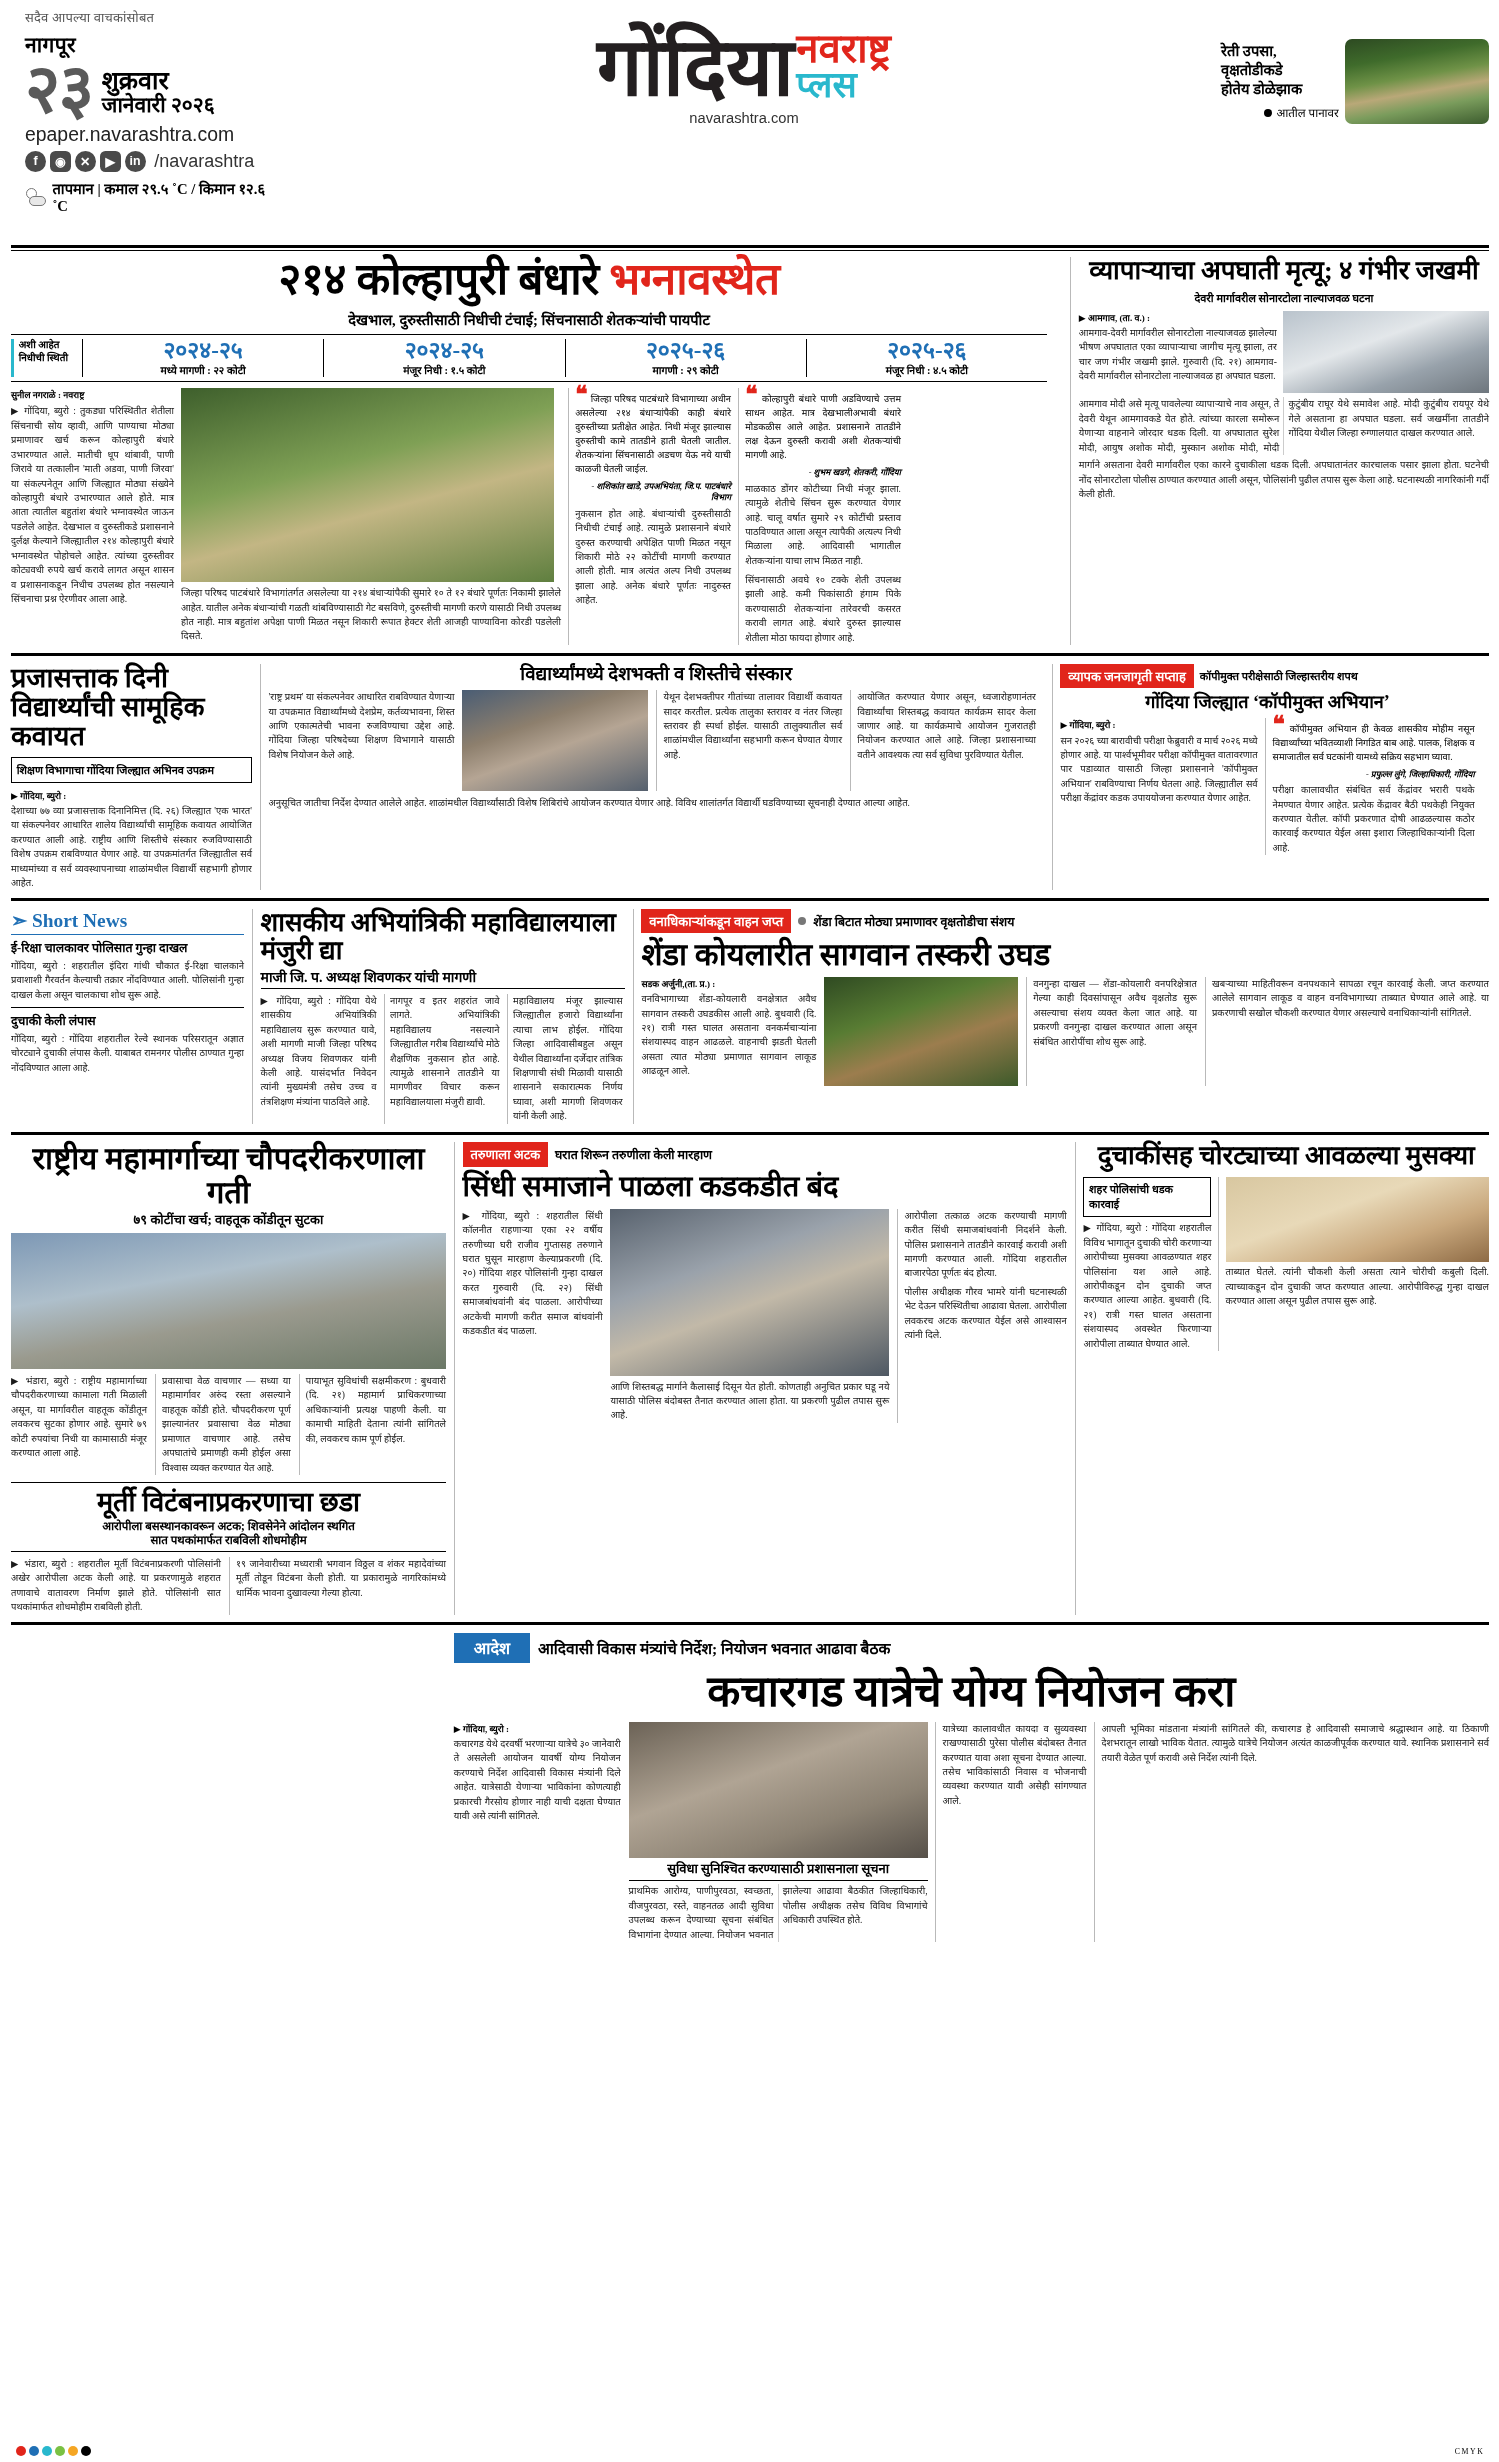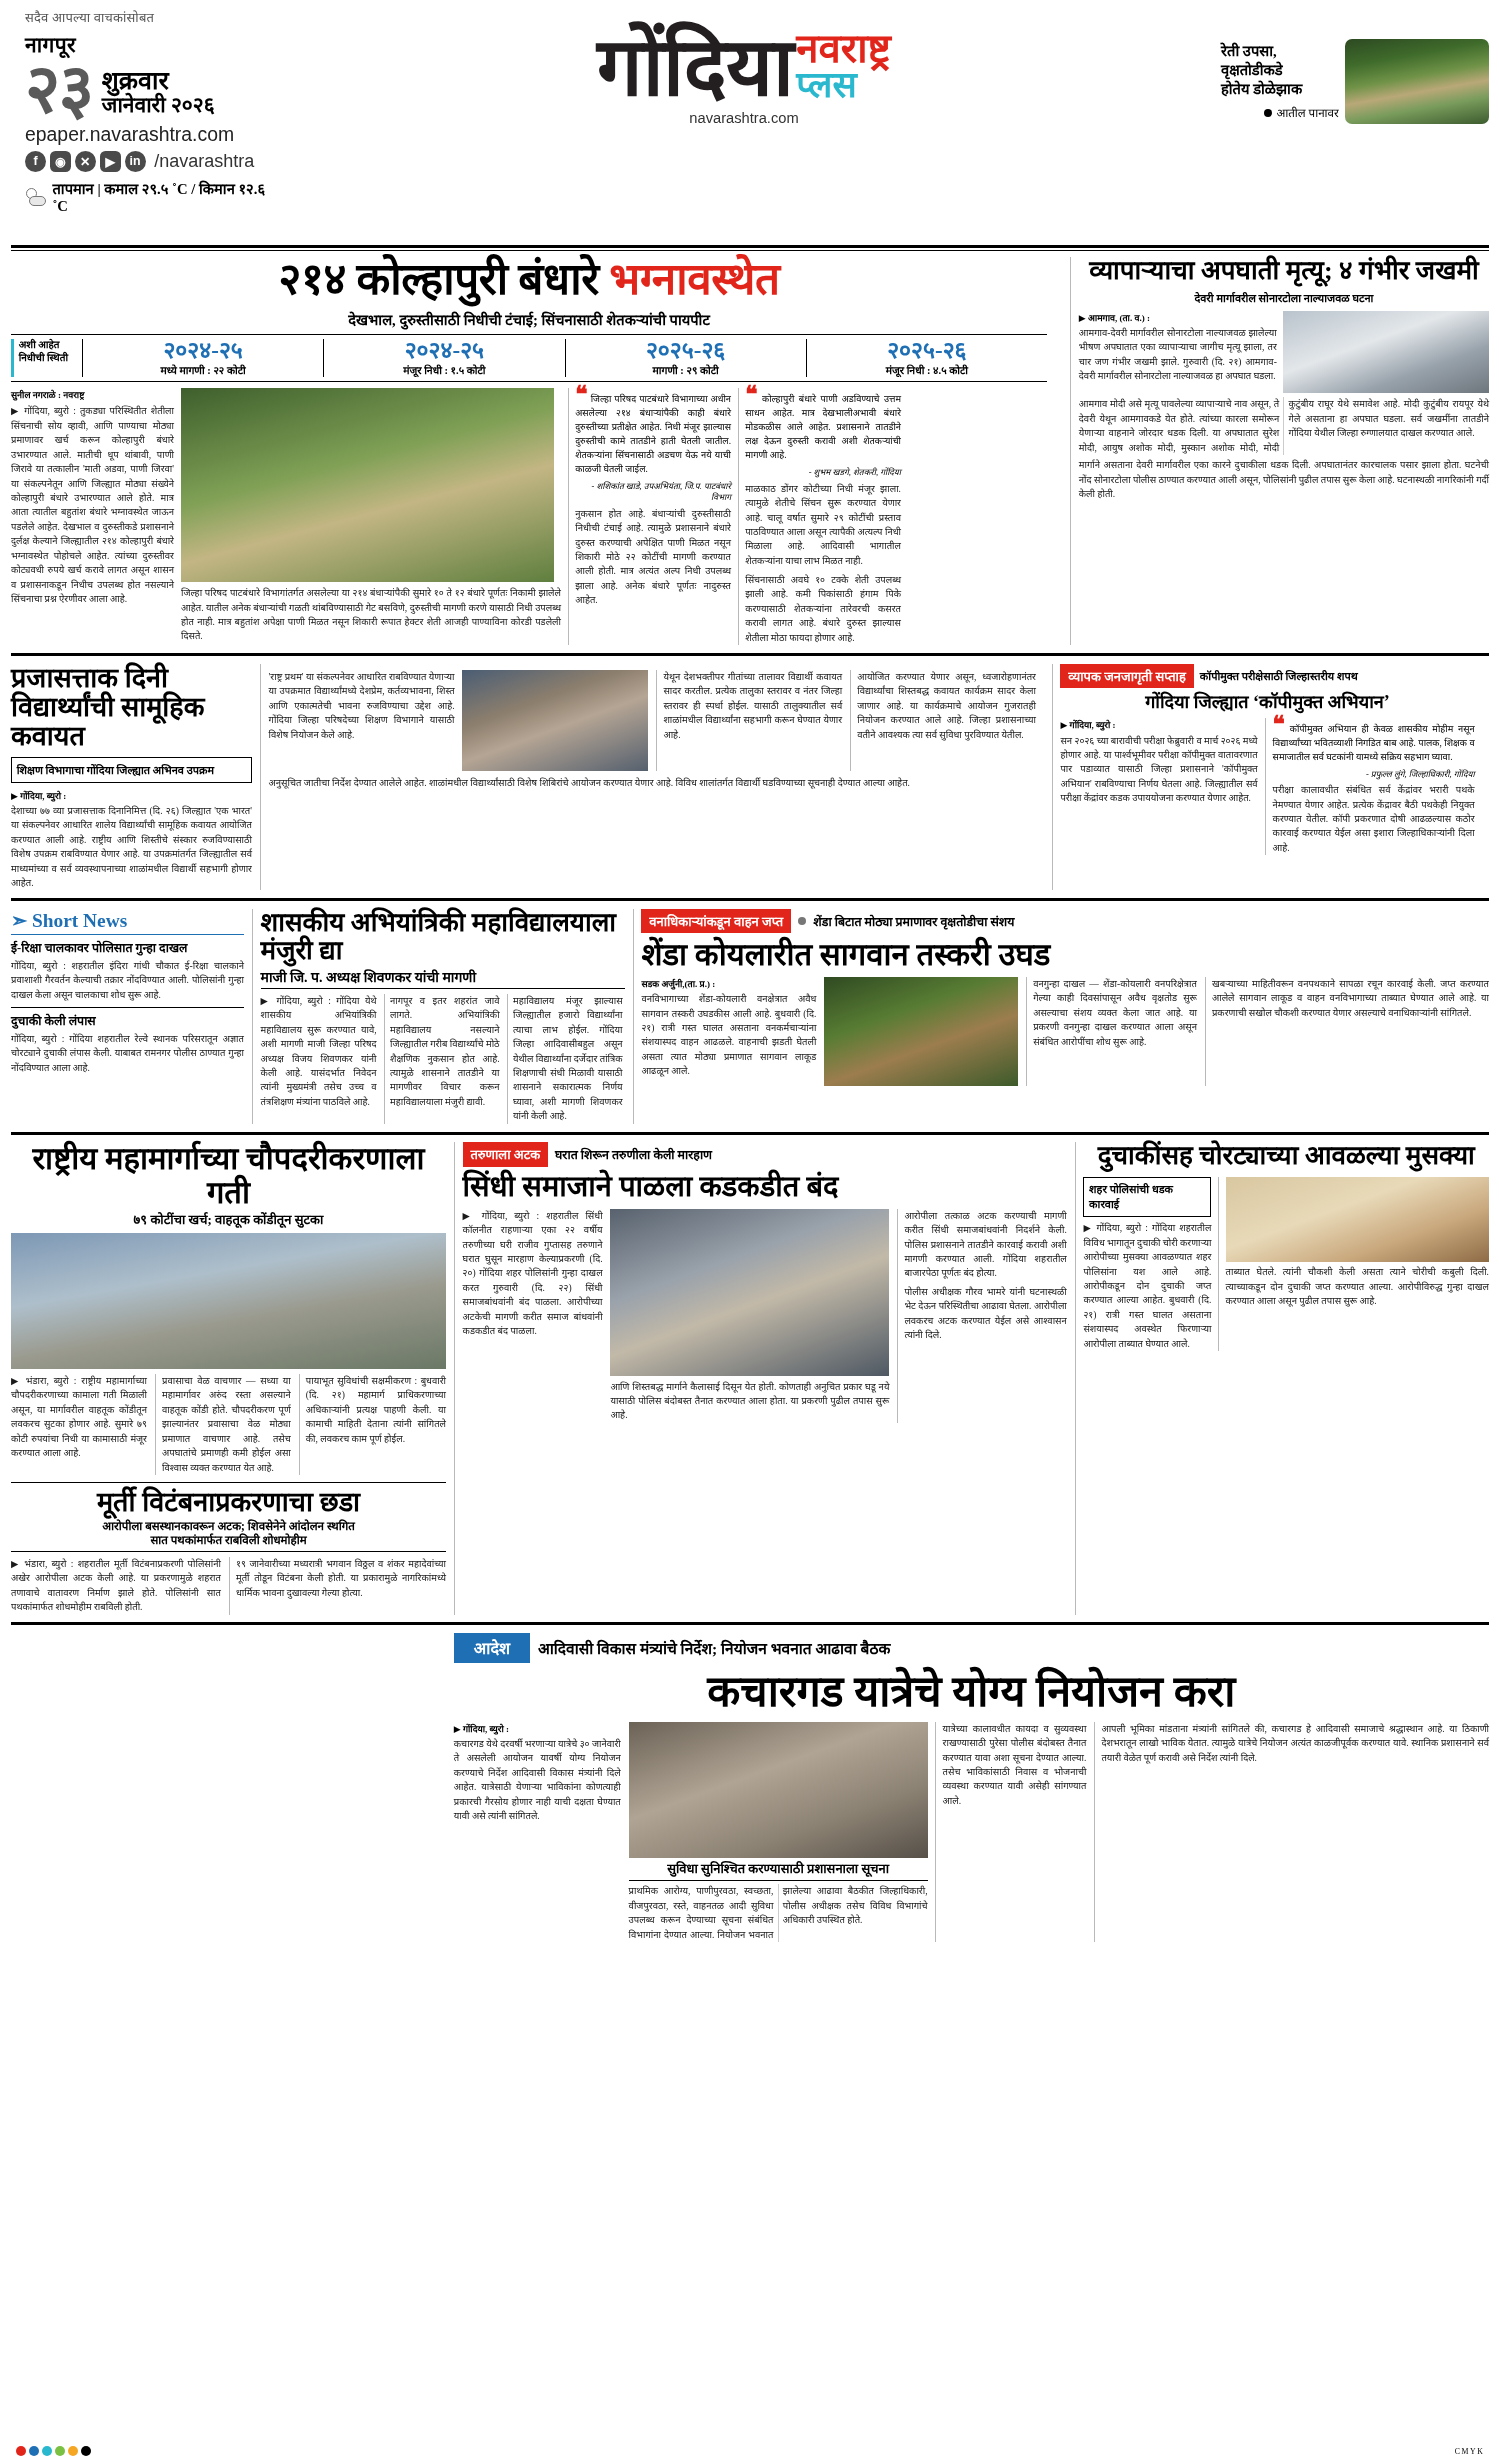--- a/index.html
+++ b/index.html
@@ -88,21 +88,21 @@
               padding-left: 4.7px; }
   .db { flex: 1; border-left: 1.6px solid #000; padding: 0 6.2px; text-align: center; }
   .db-yr { font-size: 23px; font-weight: bold; color: #1f6fb5; line-height: 1.05; }
   .db-val { font-size: 10.5px; font-weight: bold; }
 
   .lead-body { display: flex; gap: 7px; margin-top: 6.2px; }
   .lb-col { width: 163px; }
   .lead-photo { width: 373px; height: 194px; }
   .quote { font-size: 9.3px; line-height: 1.5; text-align: justify; }
   .qmark { font-size: 23px; color: #e1251b; font-weight: bold; line-height: .6; }
-  .qsrc { font-size: 8.5px; font-weight: normal; text-align: right; font-style: italic; margin-top: 3.1px;}
+  .qsrc { font-size: 8.5px; font-weight: bold; text-align: right; font-style: italic; margin-top: 3.1px;}
 
   
   .rhl { font-size: 26px; font-weight: bold; text-align: center; line-height: 1.1; }
   .rsub { font-size: 11px; font-weight: bold; text-align: center; margin-top: 3.9px; }
 
   
   .band { display: flex; gap: 7.8px; margin-top: 7.8px; }
   .b2-left { width: 241px; }
   .b2-mid  { width: 784px; }
   .b2-right{ width: 423px; }
@@ -258,20 +258,21 @@
 
   <div class="band">
     <div class="b2-left">
       <div class="b2-hl">प्रजासत्ताक दिनी विद्यार्थ्यांची सामूहिक कवायत</div>
       <div class="smallbox" style="margin-top:6.2px">शिक्षण विभागाचा गोंदिया जिल्ह्यात अभिनव उपक्रम</div>
       <div class="byline" style="margin-top:5.4px">▶ गोंदिया, ब्युरो :</div>
       <div class="body-txt" style="margin-top:2.3px">देशाच्या ७७ व्या प्रजासत्ताक दिनानिमित्त (दि. २६) जिल्ह्यात 'एक भारत' या संकल्पनेवर आधारित शालेय विद्यार्थ्यांची सामूहिक कवायत आयोजित करण्यात आली आहे. राष्ट्रीय आणि शिस्तीचे संस्कार रुजविण्यासाठी विशेष उपक्रम राबविण्यात येणार आहे. या उपक्रमांतर्गत जिल्ह्यातील सर्व माध्यमांच्या व सर्व व्यवस्थापनाच्या शाळांमधील विद्यार्थी सहभागी होणार आहेत.</div>
     </div>
 
     <div class="b2-mid col-rule" style="padding-left:7.8px">
+      <div class="hl" style="font-size:18.6px; text-align:center">विद्यार्थ्यांमध्ये देशभक्ती व शिस्तीचे संस्कार</div>
       <div style="display:flex; gap:7.8px; margin-top:6.2px;">
         <div style="width:186px">
           <div class="body-txt">'राष्ट्र प्रथम' या संकल्पनेवर आधारित राबविण्यात येणाऱ्या या उपक्रमात विद्यार्थ्यांमध्ये देशप्रेम, कर्तव्यभावना, शिस्त आणि एकात्मतेची भावना रुजविण्याचा उद्देश आहे. गोंदिया जिल्हा परिषदेच्या शिक्षण विभागाने यासाठी विशेष नियोजन केले आहे.</div>
         </div>
         <div style="width:186px">
           <div class="photo ph-crowd" style="width:186px;height:101px"></div>
         </div>
         <div style="width:186px" class="col-rule">
           <div class="body-txt" style="padding-left:6.2px">येथून देशभक्तीपर गीतांच्या तालावर विद्यार्थी कवायत सादर करतील. प्रत्येक तालुका स्तरावर व नंतर जिल्हा स्तरावर ही स्पर्धा होईल. यासाठी तालुक्यातील सर्व शाळांमधील विद्यार्थ्यांना सहभागी करून घेण्यात येणार आहे.</div>
         </div>

